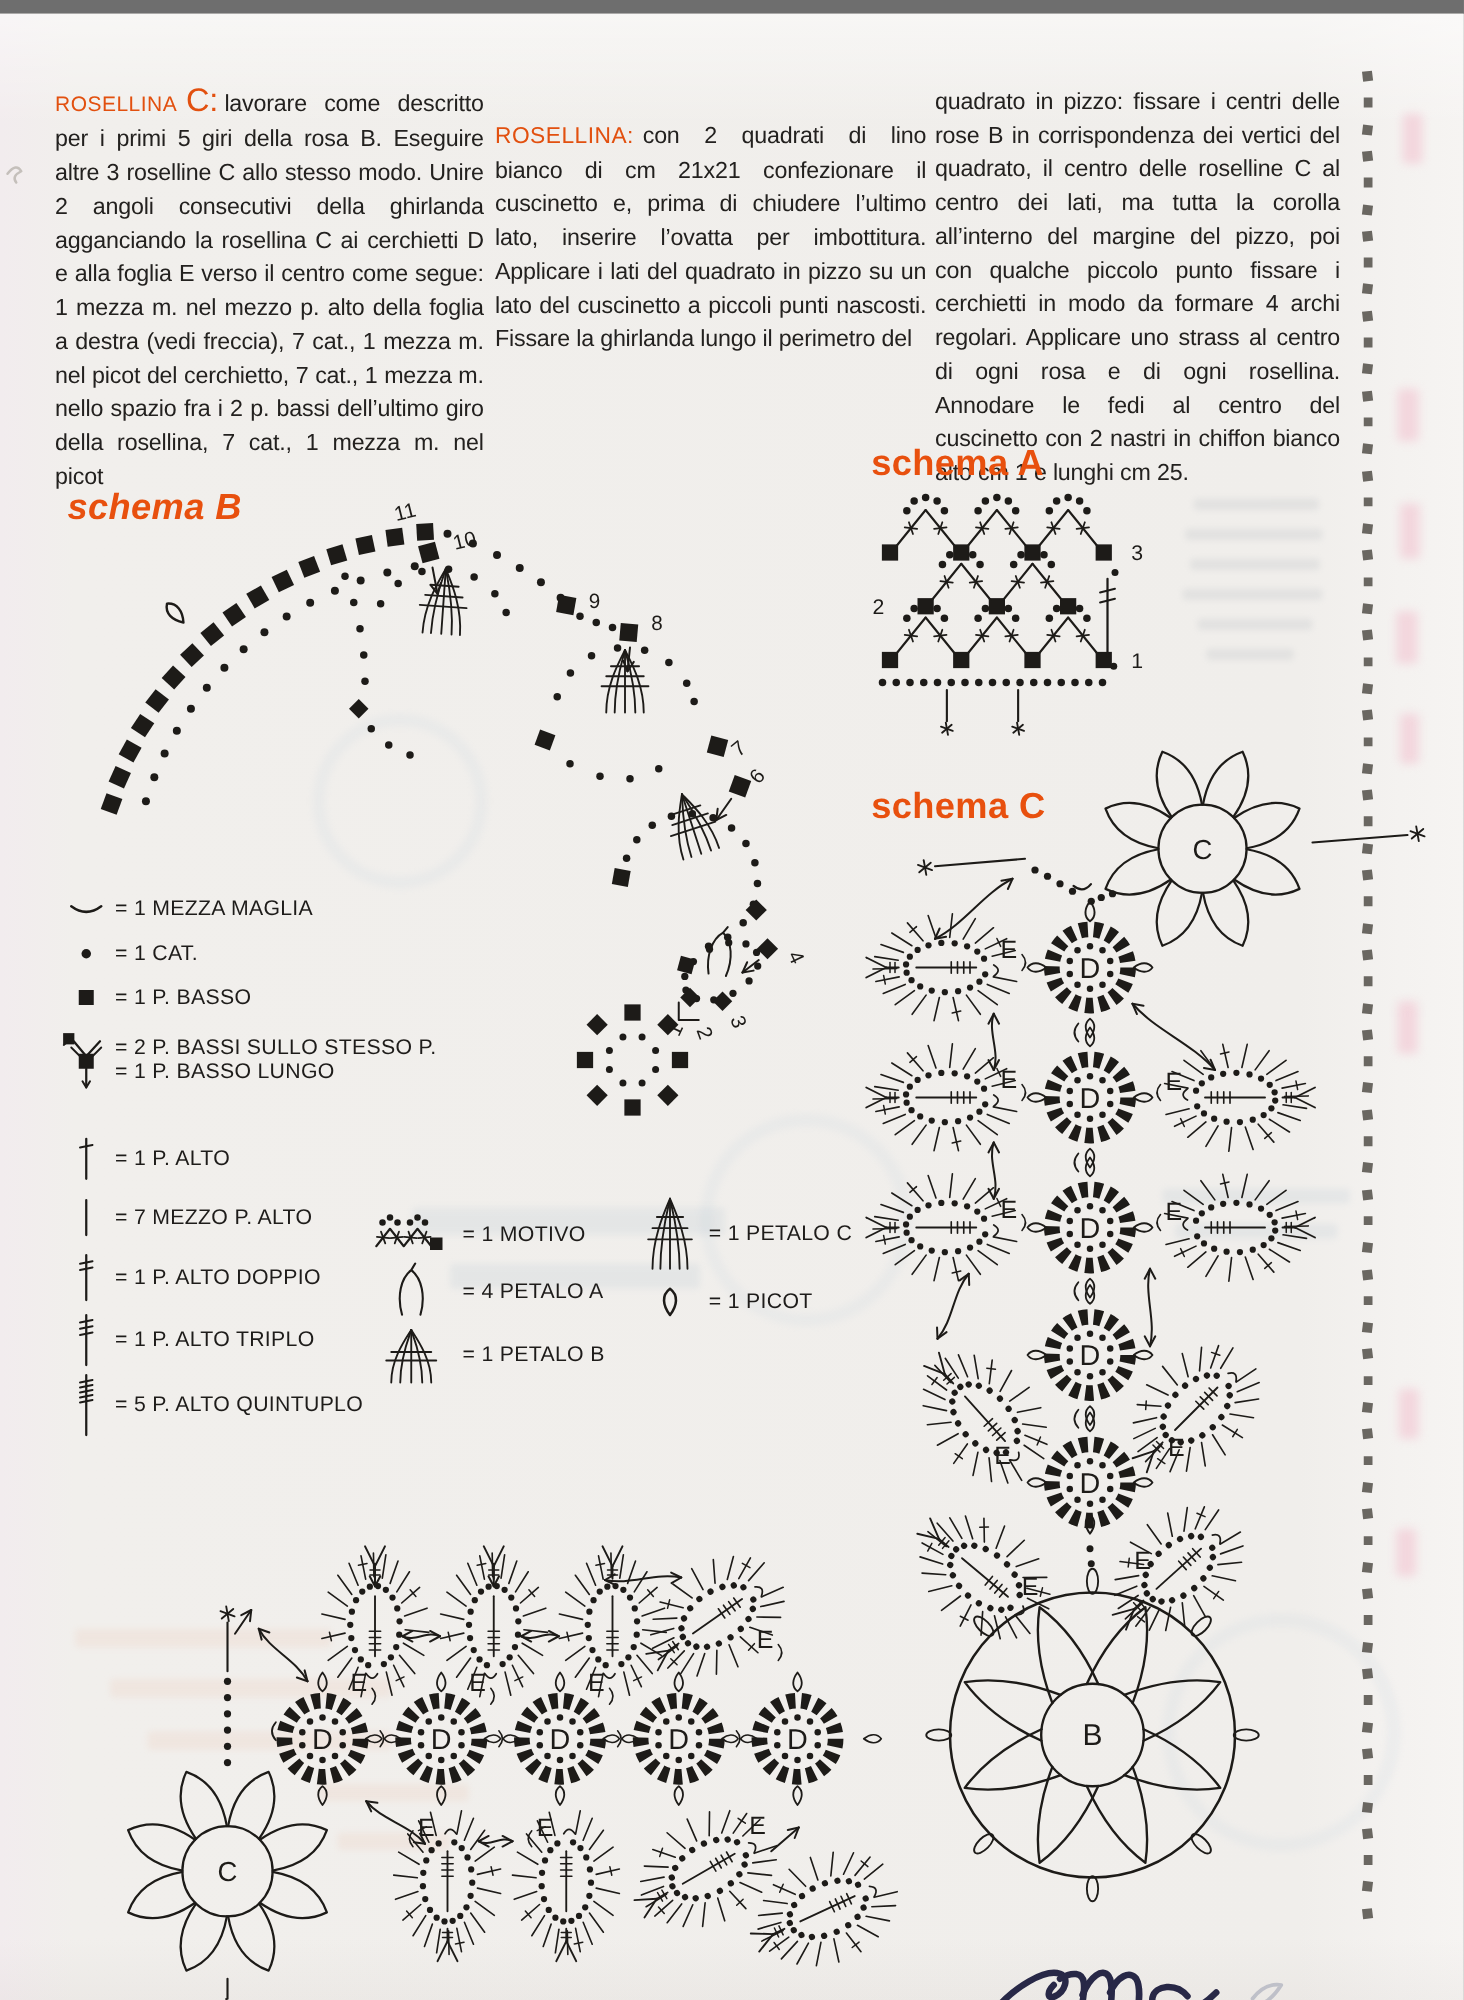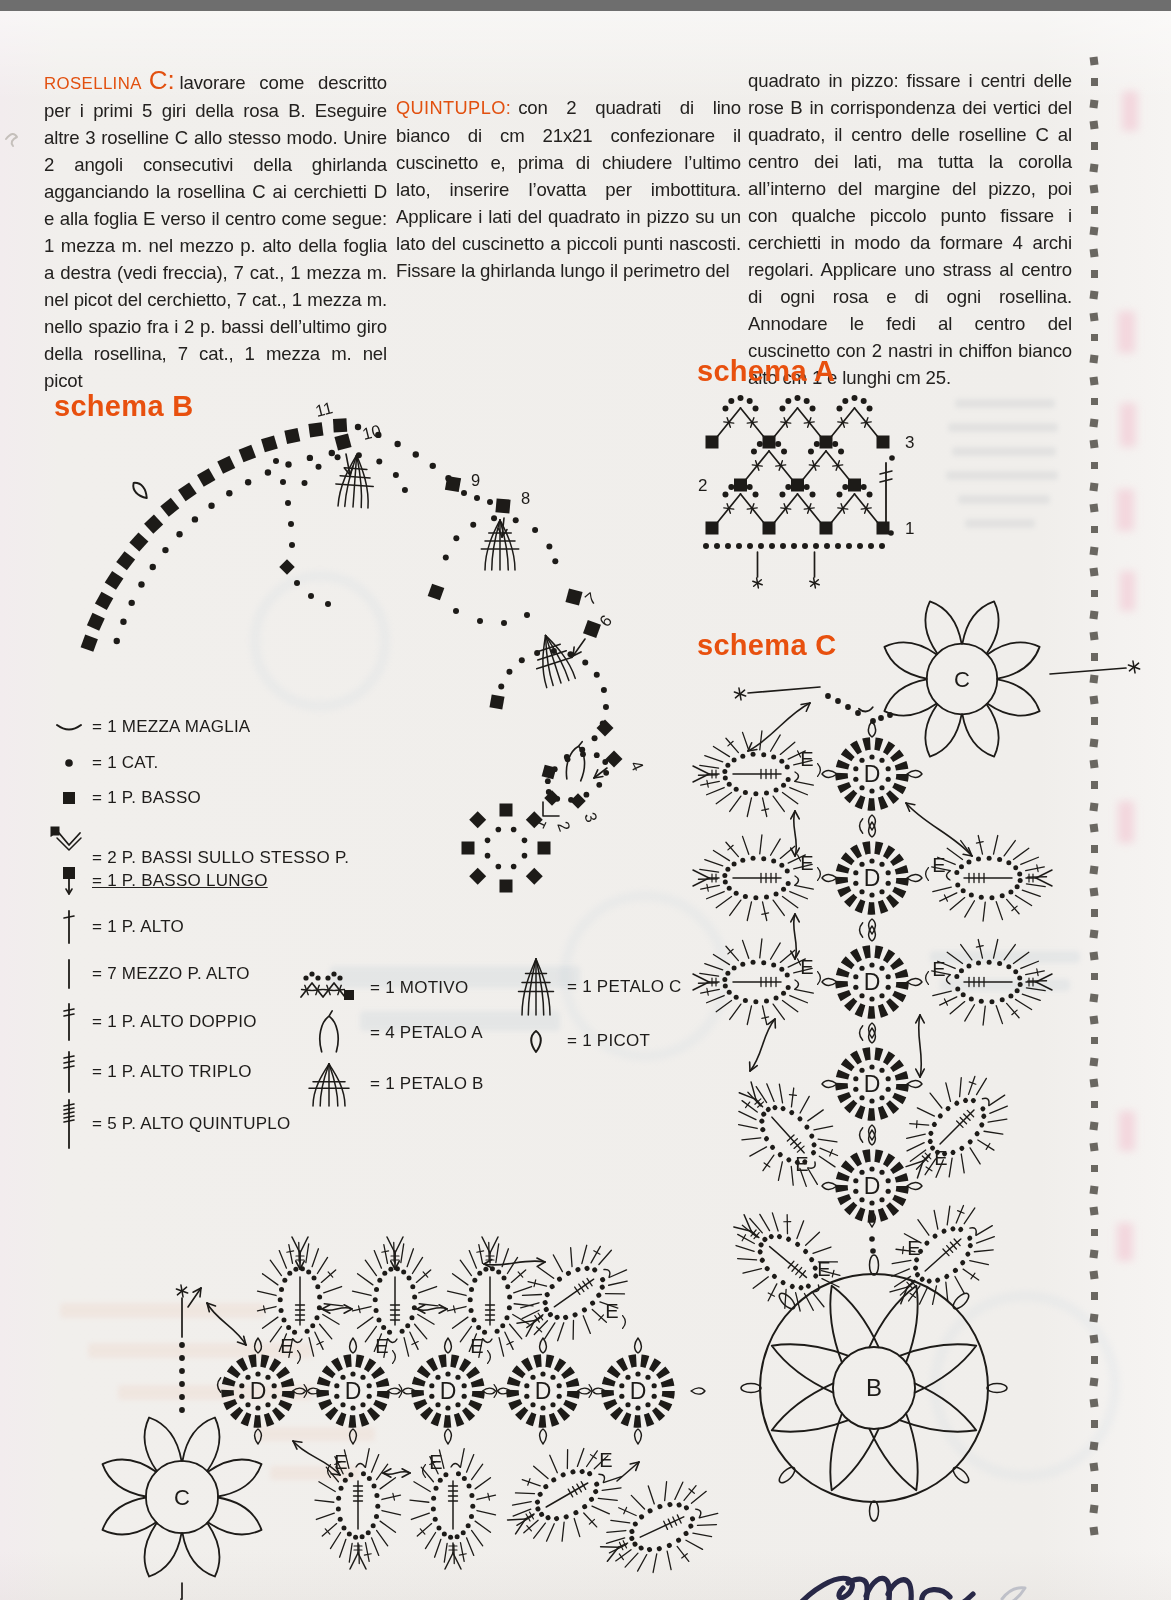--- a/index.html
+++ b/index.html
@@ -15,21 +15,21 @@
        letter-spacing:-0.15px;color:#23211f;}
   .col p{margin:0;}
   .col1{left:44px;width:343px;}
   .col2{left:396px;width:345px;}
   .col3{left:748px;width:324px;}
   .col2 .p2{margin-top:27px;}
   .lead{color:#e2500f;font-size:16.8px;letter-spacing:.4px;margin-right:7px;}
   .leadbig{color:#e2500f;font-size:26px;margin-right:5px;}
   .lead2{color:#e2500f;font-size:18.2px;letter-spacing:.4px;margin-right:7px;}
   .schema-h{position:absolute;margin:0;color:#e8500e;font-size:29px;font-weight:700;letter-spacing:.3px;}
-  #hB{left:54px;top:379px;} #hA{left:697px;top:344px;} #hC{left:697px;top:618px;}
+  #hB{left:54px;top:379px;font-style:italic;} #hA{left:697px;top:344px;} #hC{left:697px;top:618px;}
   .legend-row{position:absolute;display:flex;align-items:center;}
   .legend-sym{flex:0 0 auto;display:block;}
   .c1 .legend-sym{width:46px;height:60px;}
   .c2 .legend-sym{width:82px;height:64px;}
   .c3 .legend-sym{width:62px;height:68px;}
   .legend-lab{font-size:17px;letter-spacing:.25px;color:#1e1c1a;white-space:nowrap;}
   #diagram{position:absolute;left:0;top:0;pointer-events:none;}
   svg text{font-family:"Liberation Sans",sans-serif;}
   .perf-dot{position:absolute;width:7.6px;height:7.6px;background:#57534d;opacity:.88;}
   .gbar{position:absolute;border-radius:3px;filter:blur(2.5px);}
@@ -73,21 +73,21 @@
     <div class="pinkblob" style="left:1120px;top:560px;width:15px;height:40px;"></div>
     <div class="pinkblob" style="left:1118px;top:790px;width:16px;height:42px;"></div>
     <div class="pinkblob" style="left:1119px;top:1100px;width:16px;height:40px;"></div>
     <div class="pinkblob" style="left:1117px;top:1212px;width:16px;height:38px;"></div>
   </div>
 
   <div class="col col1">
     <p><span class="lead">ROSELLINA</span><span class="leadbig">C:</span><span>lavorare come descritto per i primi 5 giri della rosa B. Eseguire altre 3 roselline C allo stesso modo. Unire 2 angoli consecutivi della ghirlanda agganciando la rosellina C ai cerchietti D e alla foglia E verso il centro come segue: 1 mezza m. nel mezzo p. alto della foglia a destra (vedi freccia), 7 cat., 1 mezza m. nel picot del cerchietto, 7 cat., 1 mezza m. nello spazio fra i 2 p. bassi dell’ultimo giro della rosellina, 7 cat., 1 mezza m. nel picot</span></p>
   </div>
   <div class="col col2">
-    <p class="p2"><span class="lead2">QUINTUPLO:</span><span>con 2 quadrati di lino bianco di cm 21x21 confezionare il cuscinetto e, prima di chiudere l’ultimo lato, inserire l’ovatta per imbottitura. Applicare i lati del quadrato in pizzo su un lato del cuscinetto a piccoli punti nascosti. Fissare la ghirlanda lungo il perimetro del</span></p>
+    <p class="p2"><span class="lead2">ROSELLINA:</span><span>con 2 quadrati di lino bianco di cm 21x21 confezionare il cuscinetto e, prima di chiudere l’ultimo lato, inserire l’ovatta per imbottitura. Applicare i lati del quadrato in pizzo su un lato del cuscinetto a piccoli punti nascosti. Fissare la ghirlanda lungo il perimetro del</span></p>
   </div>
   <div class="col col3">
     <p>quadrato in pizzo: fissare i centri delle rose B in corrispondenza dei vertici del quadrato, il centro delle roselline C al centro dei lati, ma tutta la corolla all’interno del margine del pizzo, poi con qualche piccolo punto fissare i cerchietti in modo da formare 4 archi regolari. Applicare uno strass al centro di ogni rosa e di ogni rosellina. Annodare le fedi al centro del cuscinetto con 2 nastri in chiffon bianco alto cm 1 e lunghi cm 25.</p>
   </div>
 
   <h2 class="schema-h" id="hB">schema B</h2>
   <h2 class="schema-h" id="hA">schema A</h2>
   <h2 class="schema-h" id="hC">schema C</h2>
 
   <div id="legend">
@@ -102,30 +102,30 @@
           <circle cx="0" cy="0" r="3.8" fill="#1d1b18"></circle>
         </svg>
         <span class="legend-lab">= 1 CAT.</span>
       </div>
       <div class="legend-row c1" style="left: 46px; top: 757px;">
         <svg viewBox="-23 -30 46 60" class="legend-sym">
           <rect x="-6" y="-6" width="12" height="12" fill="#1d1b18"></rect>
         </svg>
         <span class="legend-lab">= 1 P. BASSO</span>
       </div>
-      <div class="legend-row c1" style="left: 46px; top: 797px; align-items: flex-end;">
+      <div class="legend-row c1" style="left: 46px; top: 797px;">
         <svg viewBox="-23 -30 46 60" class="legend-sym">
           <rect x="-18.5" y="-11.5" width="9" height="9" fill="#1d1b18"></rect>
           <line x1="-18" y1="-2" x2="-11" y2="-8" stroke="#1d1b18" stroke-width="1.5" stroke-linecap="round"></line>
           <path d="M-10 -5 L0 7 L11 -5" fill="none" stroke="#1d1b18" stroke-width="1.8" stroke-linecap="round" stroke-linejoin="round"></path>
           <path d="M-12 0 L0 12 L12 0" fill="none" stroke="#1d1b18" stroke-width="1.5" stroke-linecap="round" stroke-linejoin="round"></path>
         </svg>
         <span class="legend-lab">= 2 P. BASSI SULLO STESSO P.</span>
       </div>
-      <div class="legend-row c1" style="left: 46px; top: 840px; text-decoration: underline;">
+      <div class="legend-row c1" style="left: 46px; top: 816px;">
         <svg viewBox="-23 -30 46 60" class="legend-sym">
           <rect x="-6" y="-14" width="12" height="12" fill="#1d1b18"></rect>
           <line x1="0" y1="-2" x2="0" y2="12" stroke="#1d1b18" stroke-width="1.8" stroke-linecap="round"></line>
           <line x1="-3" y1="8" x2="0" y2="13" stroke="#1d1b18" stroke-width="1.6" stroke-linecap="round"></line>
           <line x1="3" y1="8" x2="0" y2="13" stroke="#1d1b18" stroke-width="1.6" stroke-linecap="round"></line>
         </svg>
         <span class="legend-lab">= 1 P. BASSO LUNGO</span>
       </div>
       <div class="legend-row c1" style="left: 46px; top: 886px;">
         <svg viewBox="-23 -30 46 60" class="legend-sym">

